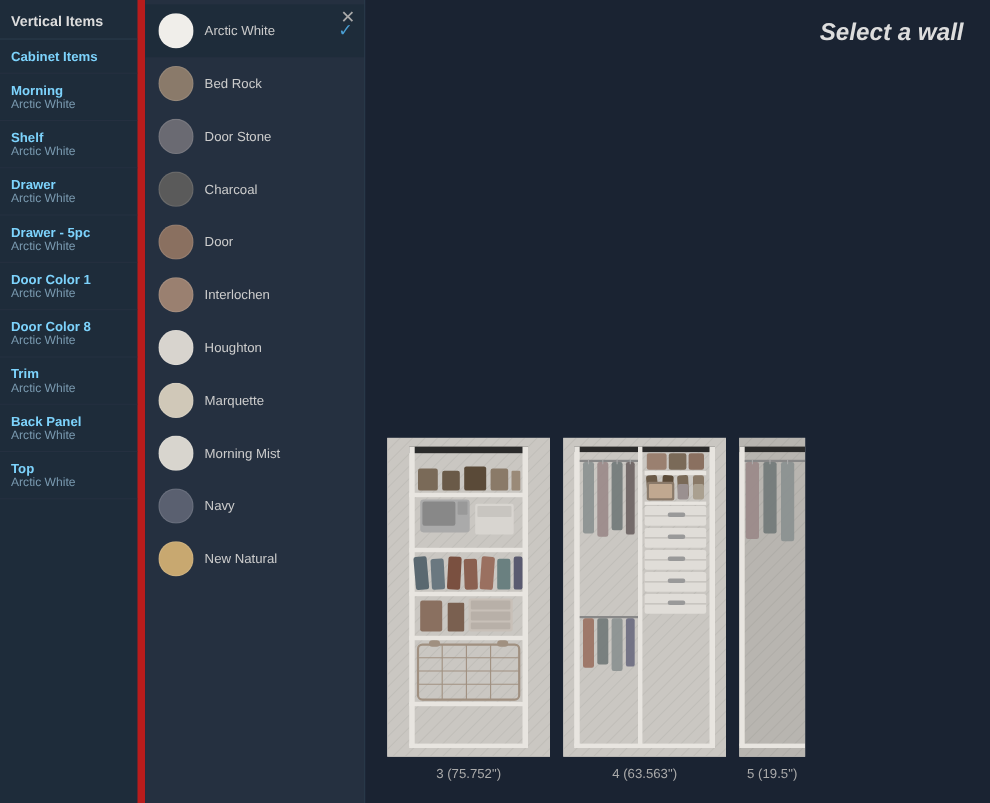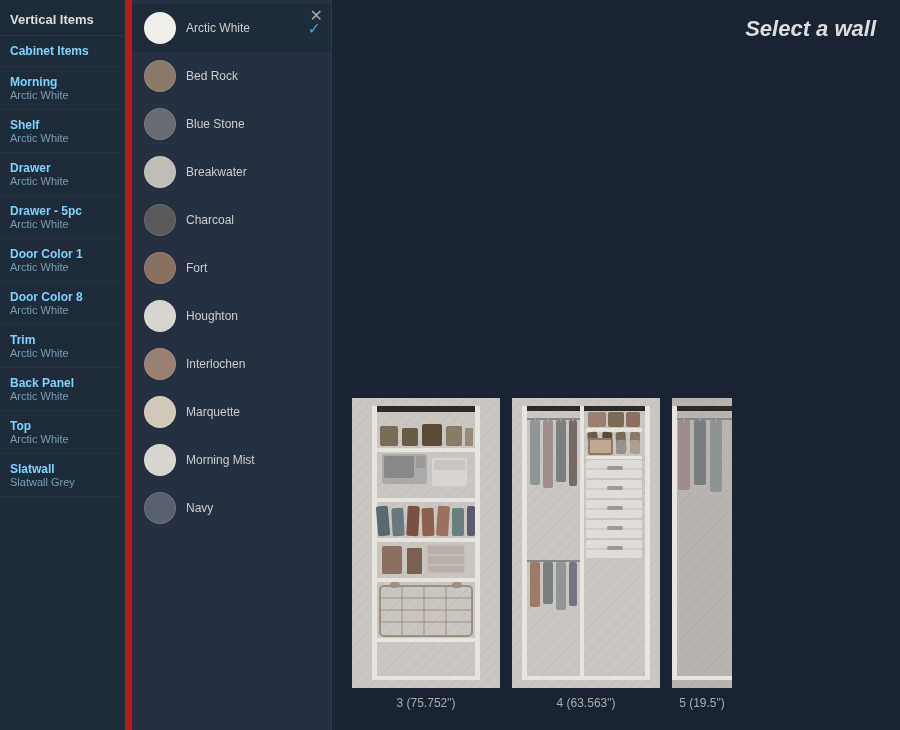--- a/index.html
+++ b/index.html
@@ -202,73 +202,69 @@
     <div class="item-subtitle">Arctic White</div>
   </div>
   <div class="sidebar-item">
     <div class="item-title">Back Panel</div>
     <div class="item-subtitle">Arctic White</div>
   </div>
   <div class="sidebar-item">
     <div class="item-title">Top</div>
     <div class="item-subtitle">Arctic White</div>
   </div>
-  <div class="sidebar-item">
-    <div class="item-title">Slatwall</div>
-    <div class="item-subtitle">Slatwall Grey</div>
-  </div>
 </div>
 
 <div class="color-panel">
   <span class="color-panel-close">✕</span>
   <div class="color-list" id="color-list">
   <div class="color-item selected">
         <div class="color-swatch" style="background-color: rgb(240, 238, 234);"></div>
         <div class="color-name">Arctic White</div>
         <span class="color-check">✓</span>
       </div>
       <div class="color-item">
         <div class="color-swatch" style="background-color: rgb(138, 122, 106);"></div>
         <div class="color-name">Bed Rock</div>
       </div>
       <div class="color-item">
         <div class="color-swatch" style="background-color: rgb(106, 106, 114);"></div>
-        <div class="color-name">Blue Stone</div>
-      </div>
-      <div class="color-item">
-        <div class="color-swatch" style="background-color: rgb(192, 189, 184);"></div>
-        <div class="color-name">Breakwater</div>
+        <div class="color-name">Door Stone</div>
       </div>
       <div class="color-item">
         <div class="color-swatch" style="background-color: rgb(90, 90, 90);"></div>
         <div class="color-name">Charcoal</div>
       </div>
       <div class="color-item">
         <div class="color-swatch" style="background-color: rgb(138, 112, 96);"></div>
-        <div class="color-name">Fort</div>
+        <div class="color-name">Door</div>
+      </div>
+      <div class="color-item">
+        <div class="color-swatch" style="background-color: rgb(154, 128, 112);"></div>
+        <div class="color-name">Interlochen</div>
       </div>
       <div class="color-item">
         <div class="color-swatch" style="background-color: rgb(216, 212, 206);"></div>
         <div class="color-name">Houghton</div>
       </div>
       <div class="color-item">
-        <div class="color-swatch" style="background-color: rgb(154, 128, 112);"></div>
-        <div class="color-name">Interlochen</div>
-      </div>
-      <div class="color-item">
         <div class="color-swatch" style="background-color: rgb(208, 200, 184);"></div>
         <div class="color-name">Marquette</div>
       </div>
       <div class="color-item">
         <div class="color-swatch" style="background-color: rgb(216, 213, 206);"></div>
         <div class="color-name">Morning Mist</div>
       </div>
       <div class="color-item">
         <div class="color-swatch" style="background-color: rgb(90, 96, 112);"></div>
         <div class="color-name">Navy</div>
+      </div>
+      <div class="color-item">
+        <div class="color-swatch" style="background-color: rgb(200, 168, 112);"></div>
+        <div class="color-name">New Natural</div>
       </div>
     </div>
 </div>
 
 <div class="main-content">
   <div class="main-header">
     <div class="select-wall-title">Select a wall</div>
   </div>
   <div class="walls-container">
 

